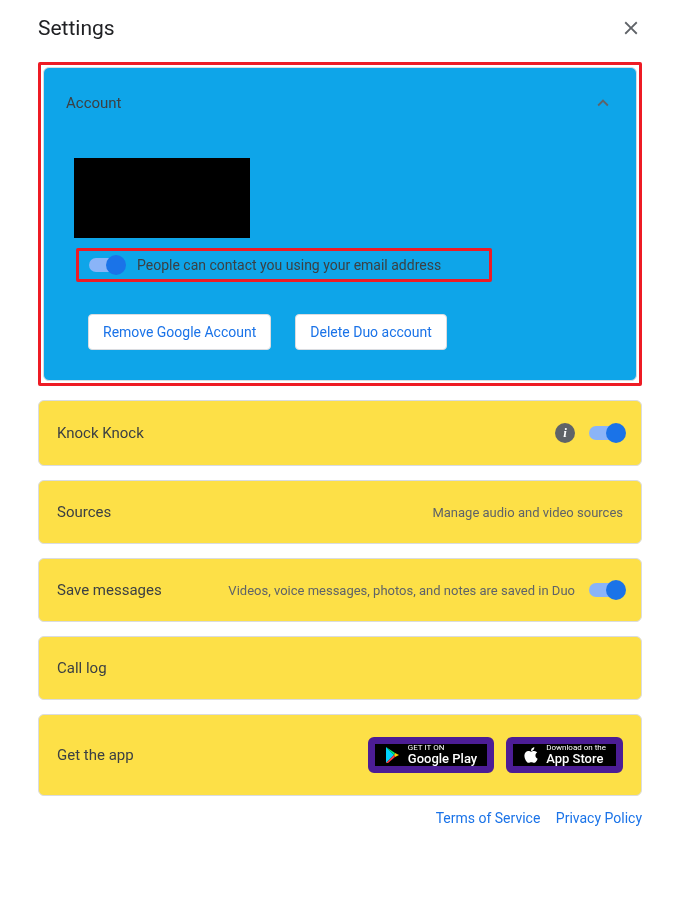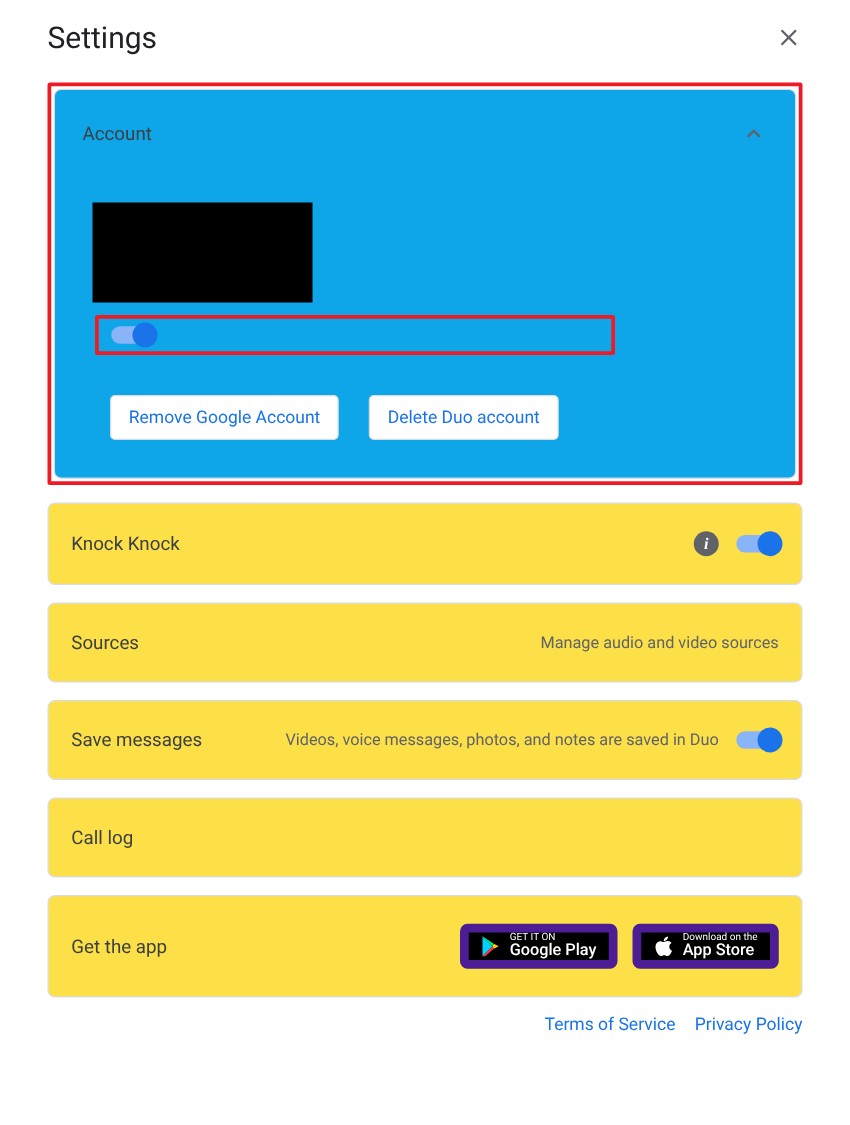--- a/index.html
+++ b/index.html
@@ -13,21 +13,21 @@
   .container {
     padding: 16px 38px 20px 38px;
   }
   .header {
     display: flex;
     justify-content: space-between;
     align-items: center;
     margin-bottom: 22px;
   }
   .header h1 {
-    font-size: 24px;
+    font-size: 21px;
     font-weight: 400;
     color: #202124;
   }
   .close-btn {
     cursor: pointer;
     color: #5f6368;
     display: flex;
     align-items: center;
   }
   .section {
@@ -215,20 +215,21 @@
         <div class="chevron">
           <svg width="22" height="22" viewBox="0 0 24 24" fill="#5f6368">
               <path d="M7.41 15.41 12 10.83l4.59 4.58L18 14l-6-6-6 6z"></path>
             </svg>
         </div>
       </div>
       <div class="blackbox"></div>
 
       <div class="highlight-inner">
         <div class="toggle"></div>
+        <div class="toggle-label">People can contact you using your email address</div>
       </div>
 
       <div class="btn-row">
         <button class="outlined-btn">Remove Google Account</button>
         <button class="outlined-btn">Delete Duo account</button>
       </div>
     </div>
   </div>
 
   <div class="section">

